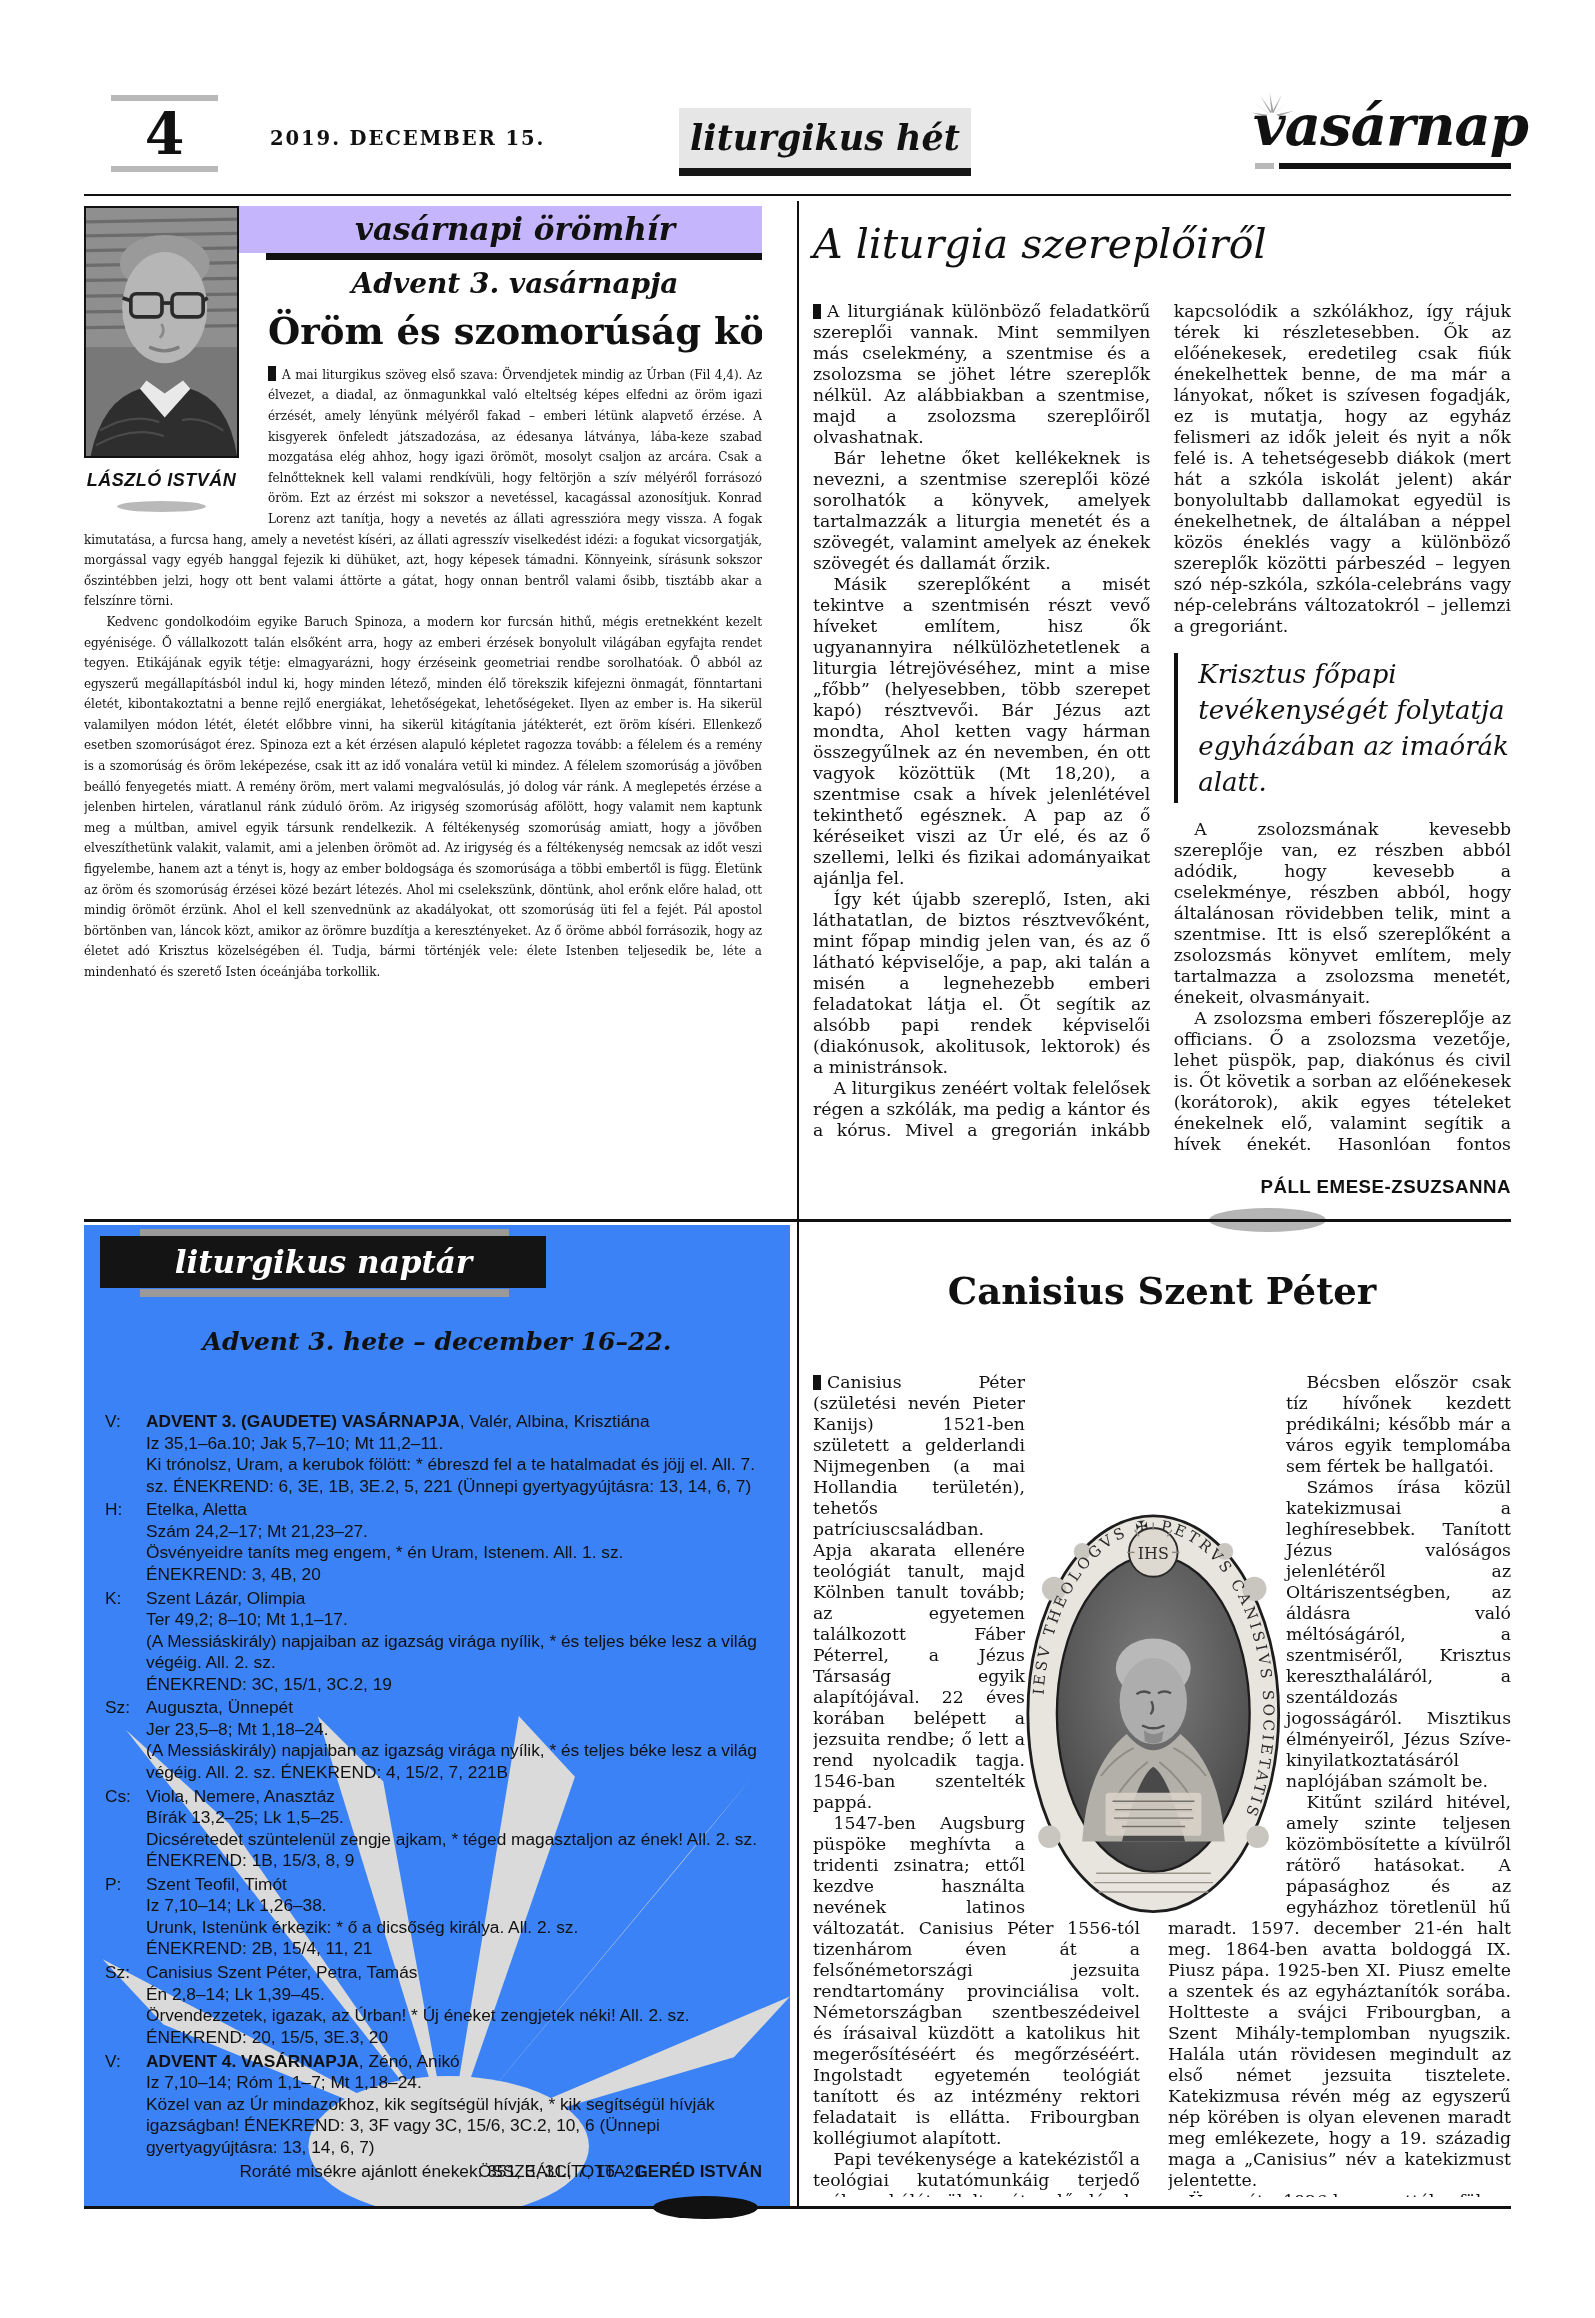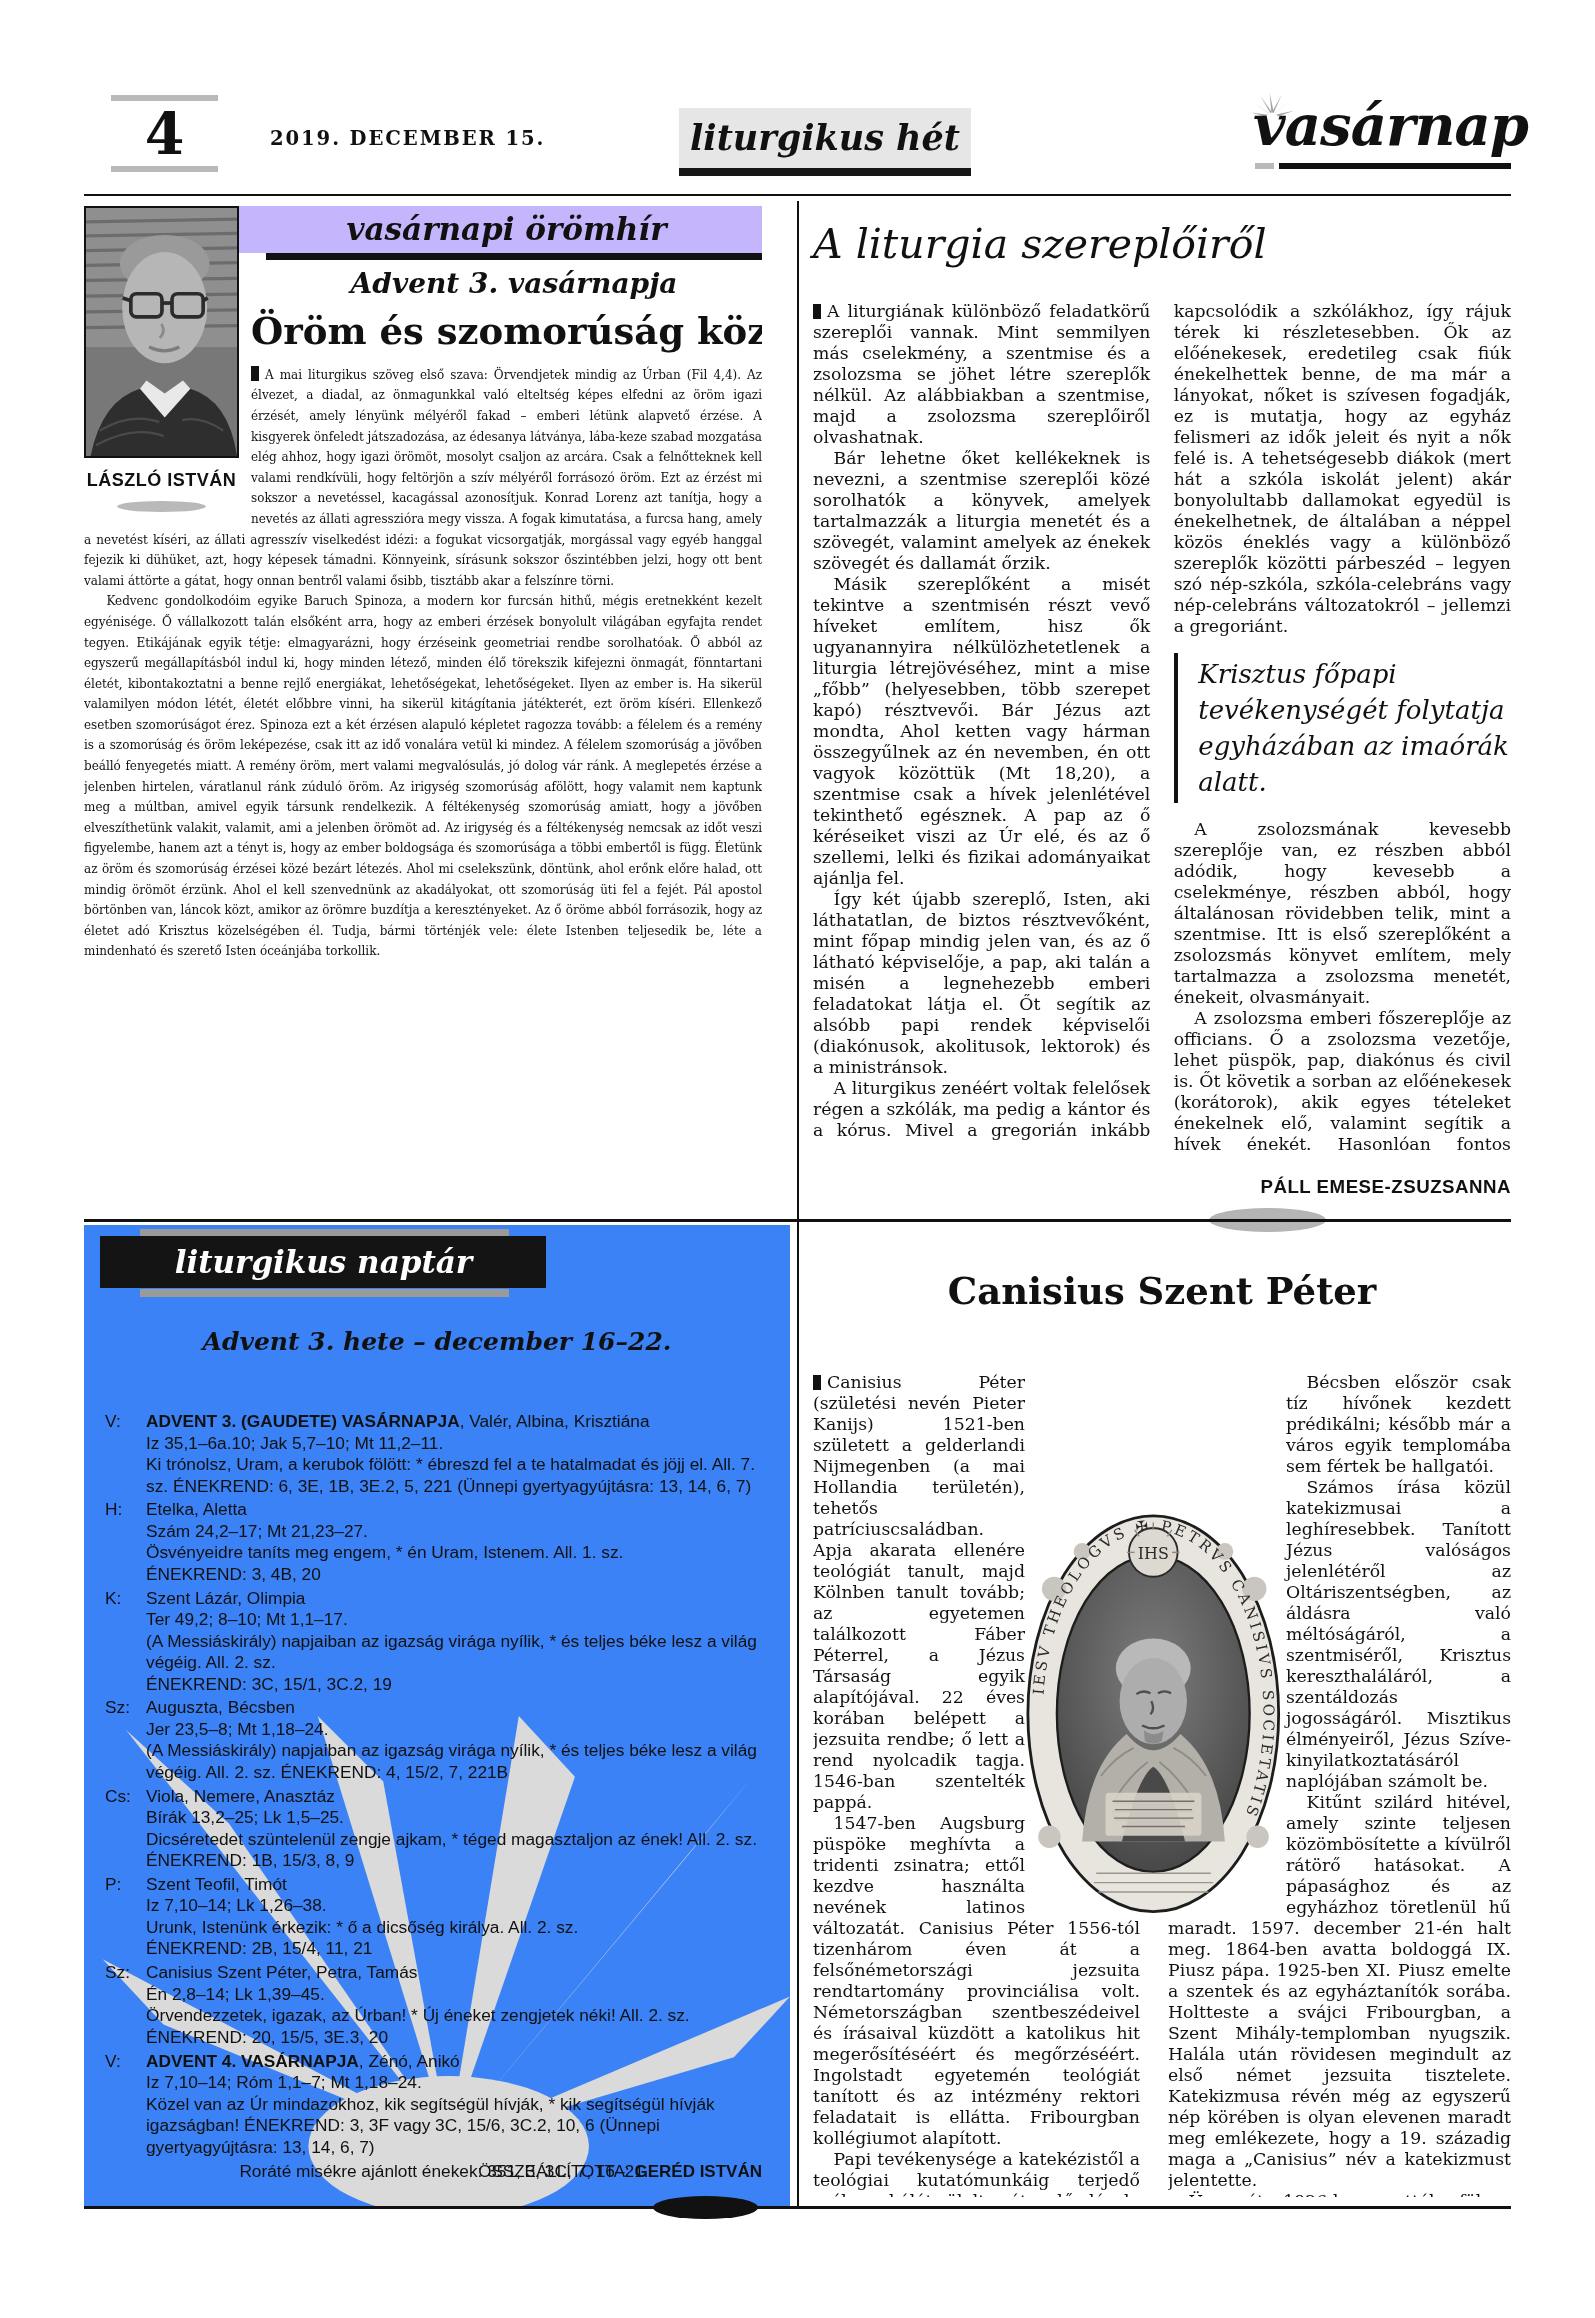--- a/index.html
+++ b/index.html
@@ -21,21 +21,21 @@
   .section-bar{left:679px;top:168px;width:292px;height:7.5px;background:#161616;}
   .masthead{left:1253px;top:97px;width:258px;text-align:left;
     font-style:italic;font-weight:bold;font-size:56px;line-height:56px;letter-spacing:-0.9px;z-index:2;}
   .mh-star{left:1251px;top:92px;width:43px;height:43px;z-index:1;}
   .mh-rule-g{left:1255px;top:163px;width:18.7px;height:5.6px;background:#b9b9b9;}
   .mh-rule-b{left:1279px;top:163px;width:232px;height:5.6px;background:#111;}
   .header-rule{left:84px;top:194px;width:1427px;height:2.3px;background:#111;}
   .vdivider{left:797px;top:201px;width:1.9px;height:2006px;background:#111;}
   
   .left-article{left:84px;top:206px;width:678px;height:998px;overflow:hidden;}
-  .photo-float{float:left;width:155px;margin-right:12px;}
+  .photo-float{float:left;width:155px;margin-right:29px;font-style:italic;}
   .photo{width:155px;height:252px;border:2.3px solid #111;box-sizing:border-box;background:#888;}
   .photo svg{display:block;width:100%;height:100%;}
   .photo-caption{margin-top:12px;text-align:center;font-family:"Liberation Sans",sans-serif;
     font-weight:bold;font-size:18px;letter-spacing:0.5px;}
   .caption-ellipse{width:89px;height:11.2px;border-radius:50%;background:#b9b9b9;margin:10.3px auto 0 auto;}
   .kicker-box{margin-left:76px;height:47px;background:#c4b5fd;text-align:center;}
   .kicker-box span{font-style:italic;font-weight:bold;font-size:31px;line-height:47px;}
   .kicker-bar{margin-left:182px;height:6.5px;background:#111;}
   .left-subtitle{margin-left:182px;margin-top:10.3px;text-align:center;
     font-style:italic;font-weight:bold;font-size:28px;line-height:28px;}
@@ -241,21 +241,21 @@
         <div class="cal-content">
           <div>Szent Lázár, Olimpia</div>
           <div>Ter 49,2; 8–10; Mt 1,1–17.</div>
           <div>(A Messiáskirály) napjaiban az igazság virága nyílik, * és teljes béke lesz a világ végéig. All. 2. sz.</div>
           <div>ÉNEKREND: 3C, 15/1, 3C.2, 19</div>
         </div>
       </div>
       <div class="cal-entry">
         <div class="cal-day">Sz:</div>
         <div class="cal-content">
-          <div>Auguszta, Bécsben</div>
+          <div>Auguszta, Ünnepét</div>
           <div>Jer 23,5–8; Mt 1,18–24.</div>
           <div>(A Messiáskirály) napjaiban az igazság virága nyílik, * és teljes béke lesz a világ végéig. All. 2. sz. ÉNEKREND: 4, 15/2, 7, 221B</div>
         </div>
       </div>
       <div class="cal-entry">
         <div class="cal-day">Cs:</div>
         <div class="cal-content">
           <div>Viola, Nemere, Anasztáz</div>
           <div>Bírák 13,2–25; Lk 1,5–25.</div>
           <div>Dicséretedet szüntelenül zengje ajkam, * téged magasztaljon az ének! All. 2. sz. ÉNEKREND: 1B, 15/3, 8, 9</div>

